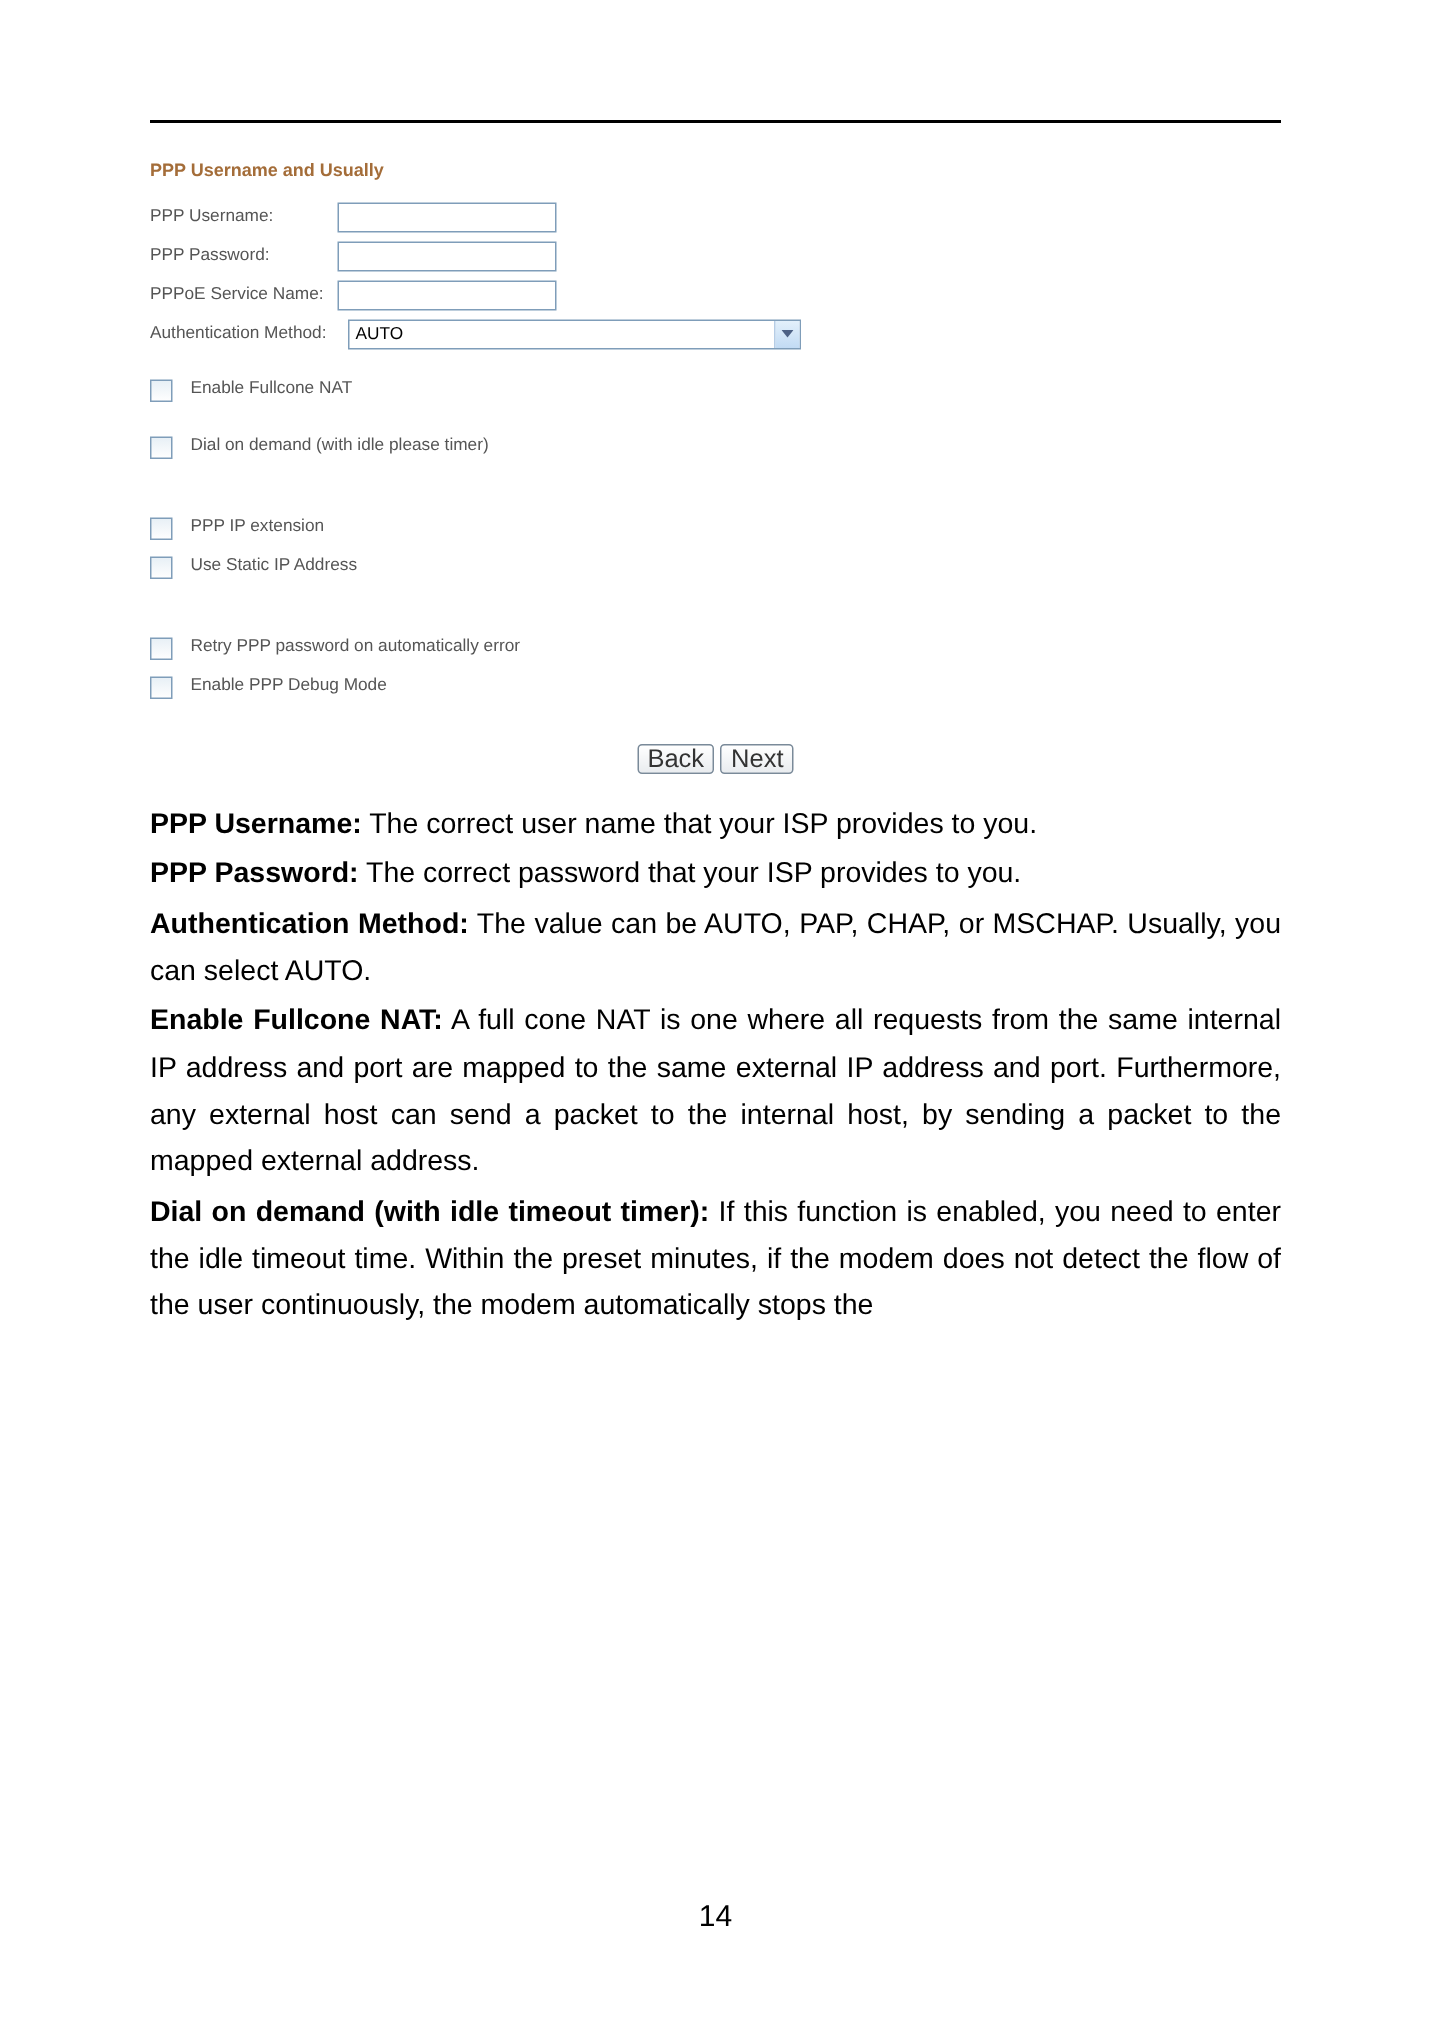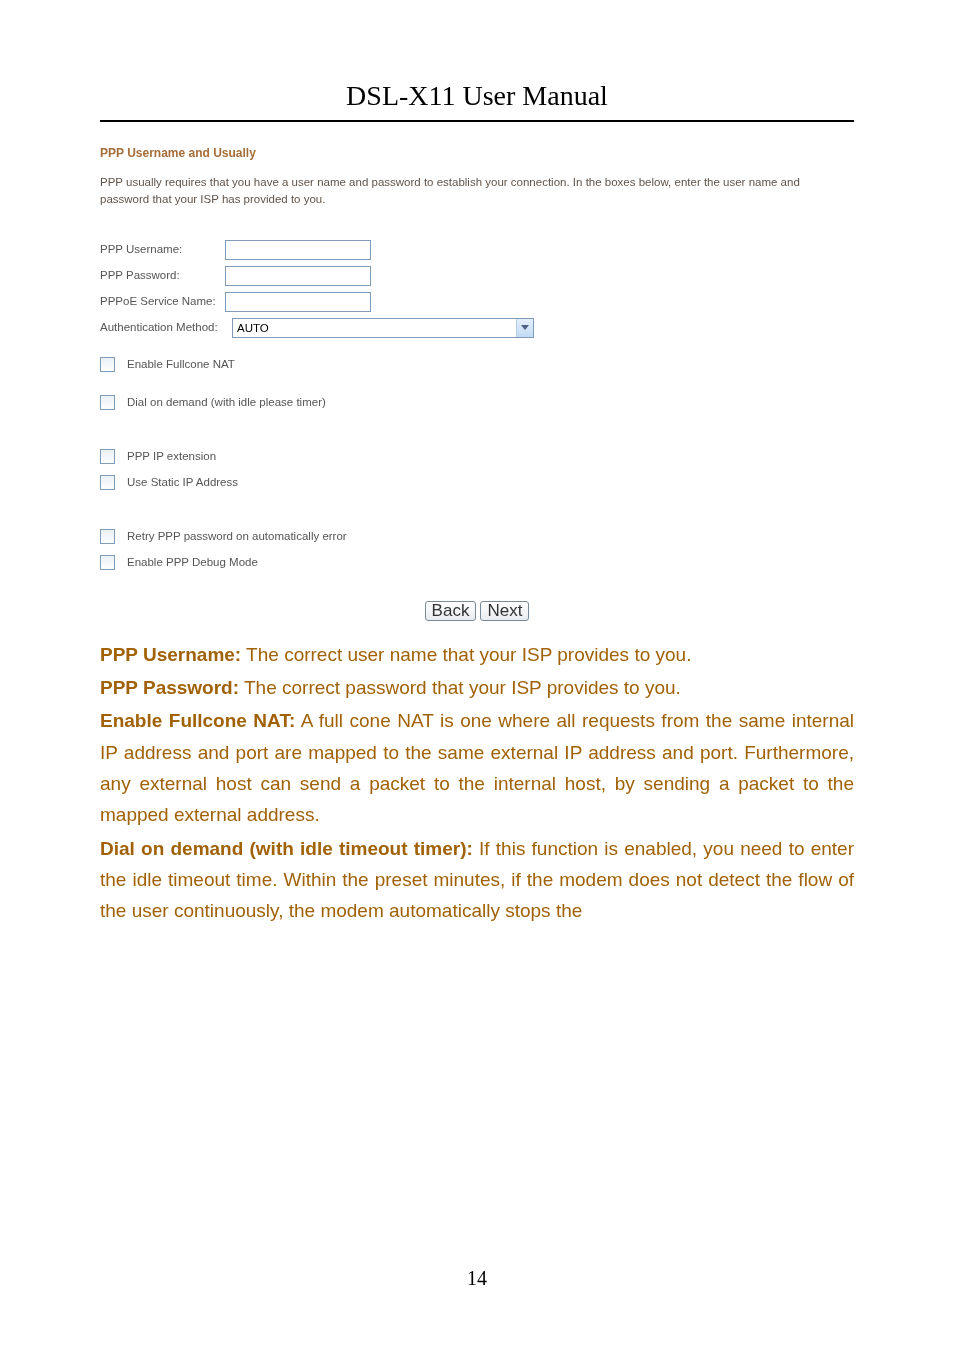--- a/index.html
+++ b/index.html
@@ -138,52 +138,50 @@
     text-align: center;
     line-height: 16px;
     box-sizing: border-box;
   }
 
   
   .body-text {
     font-family: Arial, Helvetica, sans-serif;
     font-size: 19px;
     line-height: 1.65;
-    color: #a16207;
+    color: #000000;
     text-align: justify;
   }
   .body-text p {
     margin: 0 0 2px 0;
   }
   .body-text .lead {
     font-weight: bold;
   }
 
   .page-number {
     position: absolute;
     bottom: 60px;
     left: 0;
     width: 100%;
     text-align: center;
-    font-family: Liberation Serif, serif;
+    font-family: Liberation Sans, sans-serif;
     font-size: 20px;
   }
 </style>
 </head>
 <body>
 
 <div class="page">
 
-  <h1 class="doc-title">DSL-X11 User Manual</h1>
   <hr class="hr-line">
 
   <div class="screenshot">
 
     <div class="ss-heading">PPP Username and Usually</div>
-    <div class="ss-intro">PPP usually requires that you have a user name and password to establish your connection. In the boxes below, enter the user name and password that your ISP has provided to you.</div>
 
     <div class="field-row">
       <div class="field-label">PPP Username:</div>
       <input class="field-input w150" value="" style="">
     </div>
     <div class="field-row">
       <div class="field-label">PPP Password:</div>
       <input type="password" class="field-input w150" value="" style="">
     </div>
     <div class="field-row">
@@ -240,18 +238,19 @@
 
     <div class="button-row">
       <div class="ss-button">Back</div>
       <div class="ss-button">Next</div>
     </div>
   </div>
 
   <div class="body-text">
     <p><span class="lead">PPP Username:</span><span> The correct user name that your ISP provides to you.</span></p>
     <p><span class="lead">PPP Password:</span><span> The correct password that your ISP provides to you.</span></p>
+    <p><span class="lead">Authentication Method:</span><span> The value can be AUTO, PAP, CHAP, or MSCHAP. Usually, you can select AUTO.</span></p>
     <p><span class="lead">Enable Fullcone NAT:</span><span> A full cone NAT is one where all requests from the same internal IP address and port are mapped to the same external IP address and port. Furthermore, any external host can send a packet to the internal host, by sending a packet to the mapped external address.</span></p>
     <p><span class="lead">Dial on demand (with idle timeout timer):</span><span> If this function is enabled, you need to enter the idle timeout time. Within the preset minutes, if the modem does not detect the flow of the user continuously, the modem automatically stops the</span></p>
   </div>
 
   <div class="page-number">14</div>
 </div>
 
 </body></html>

